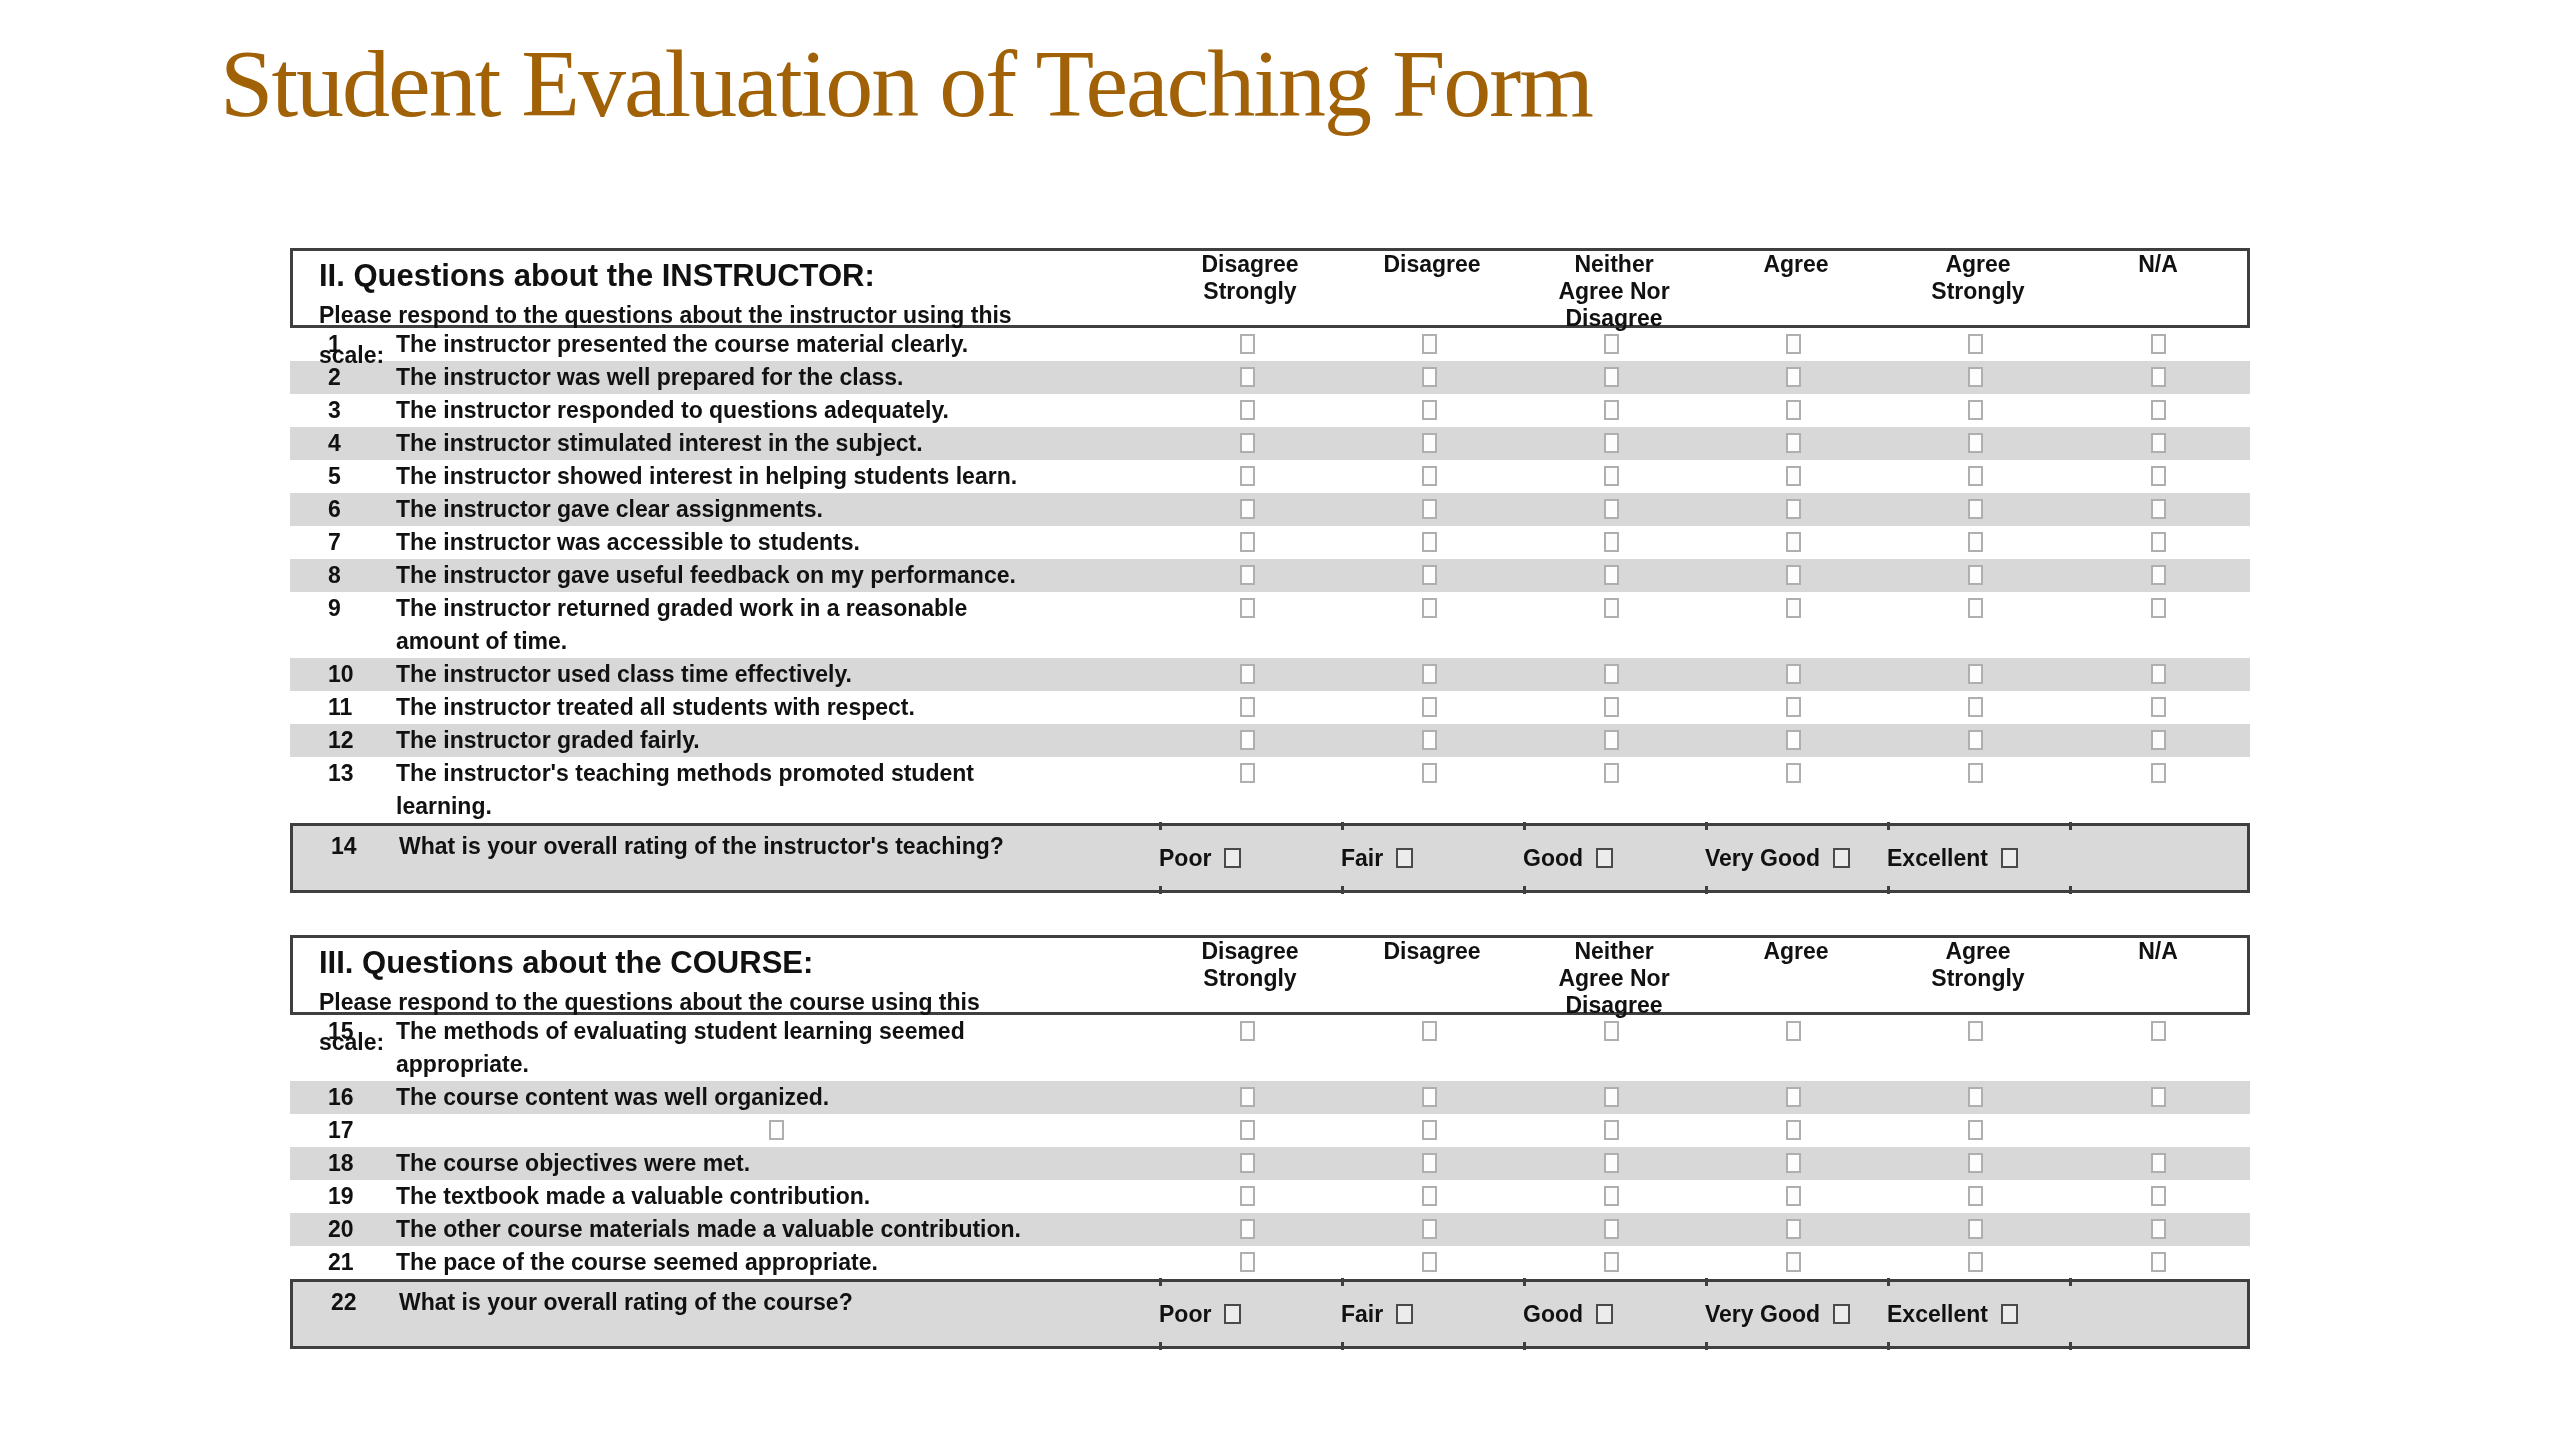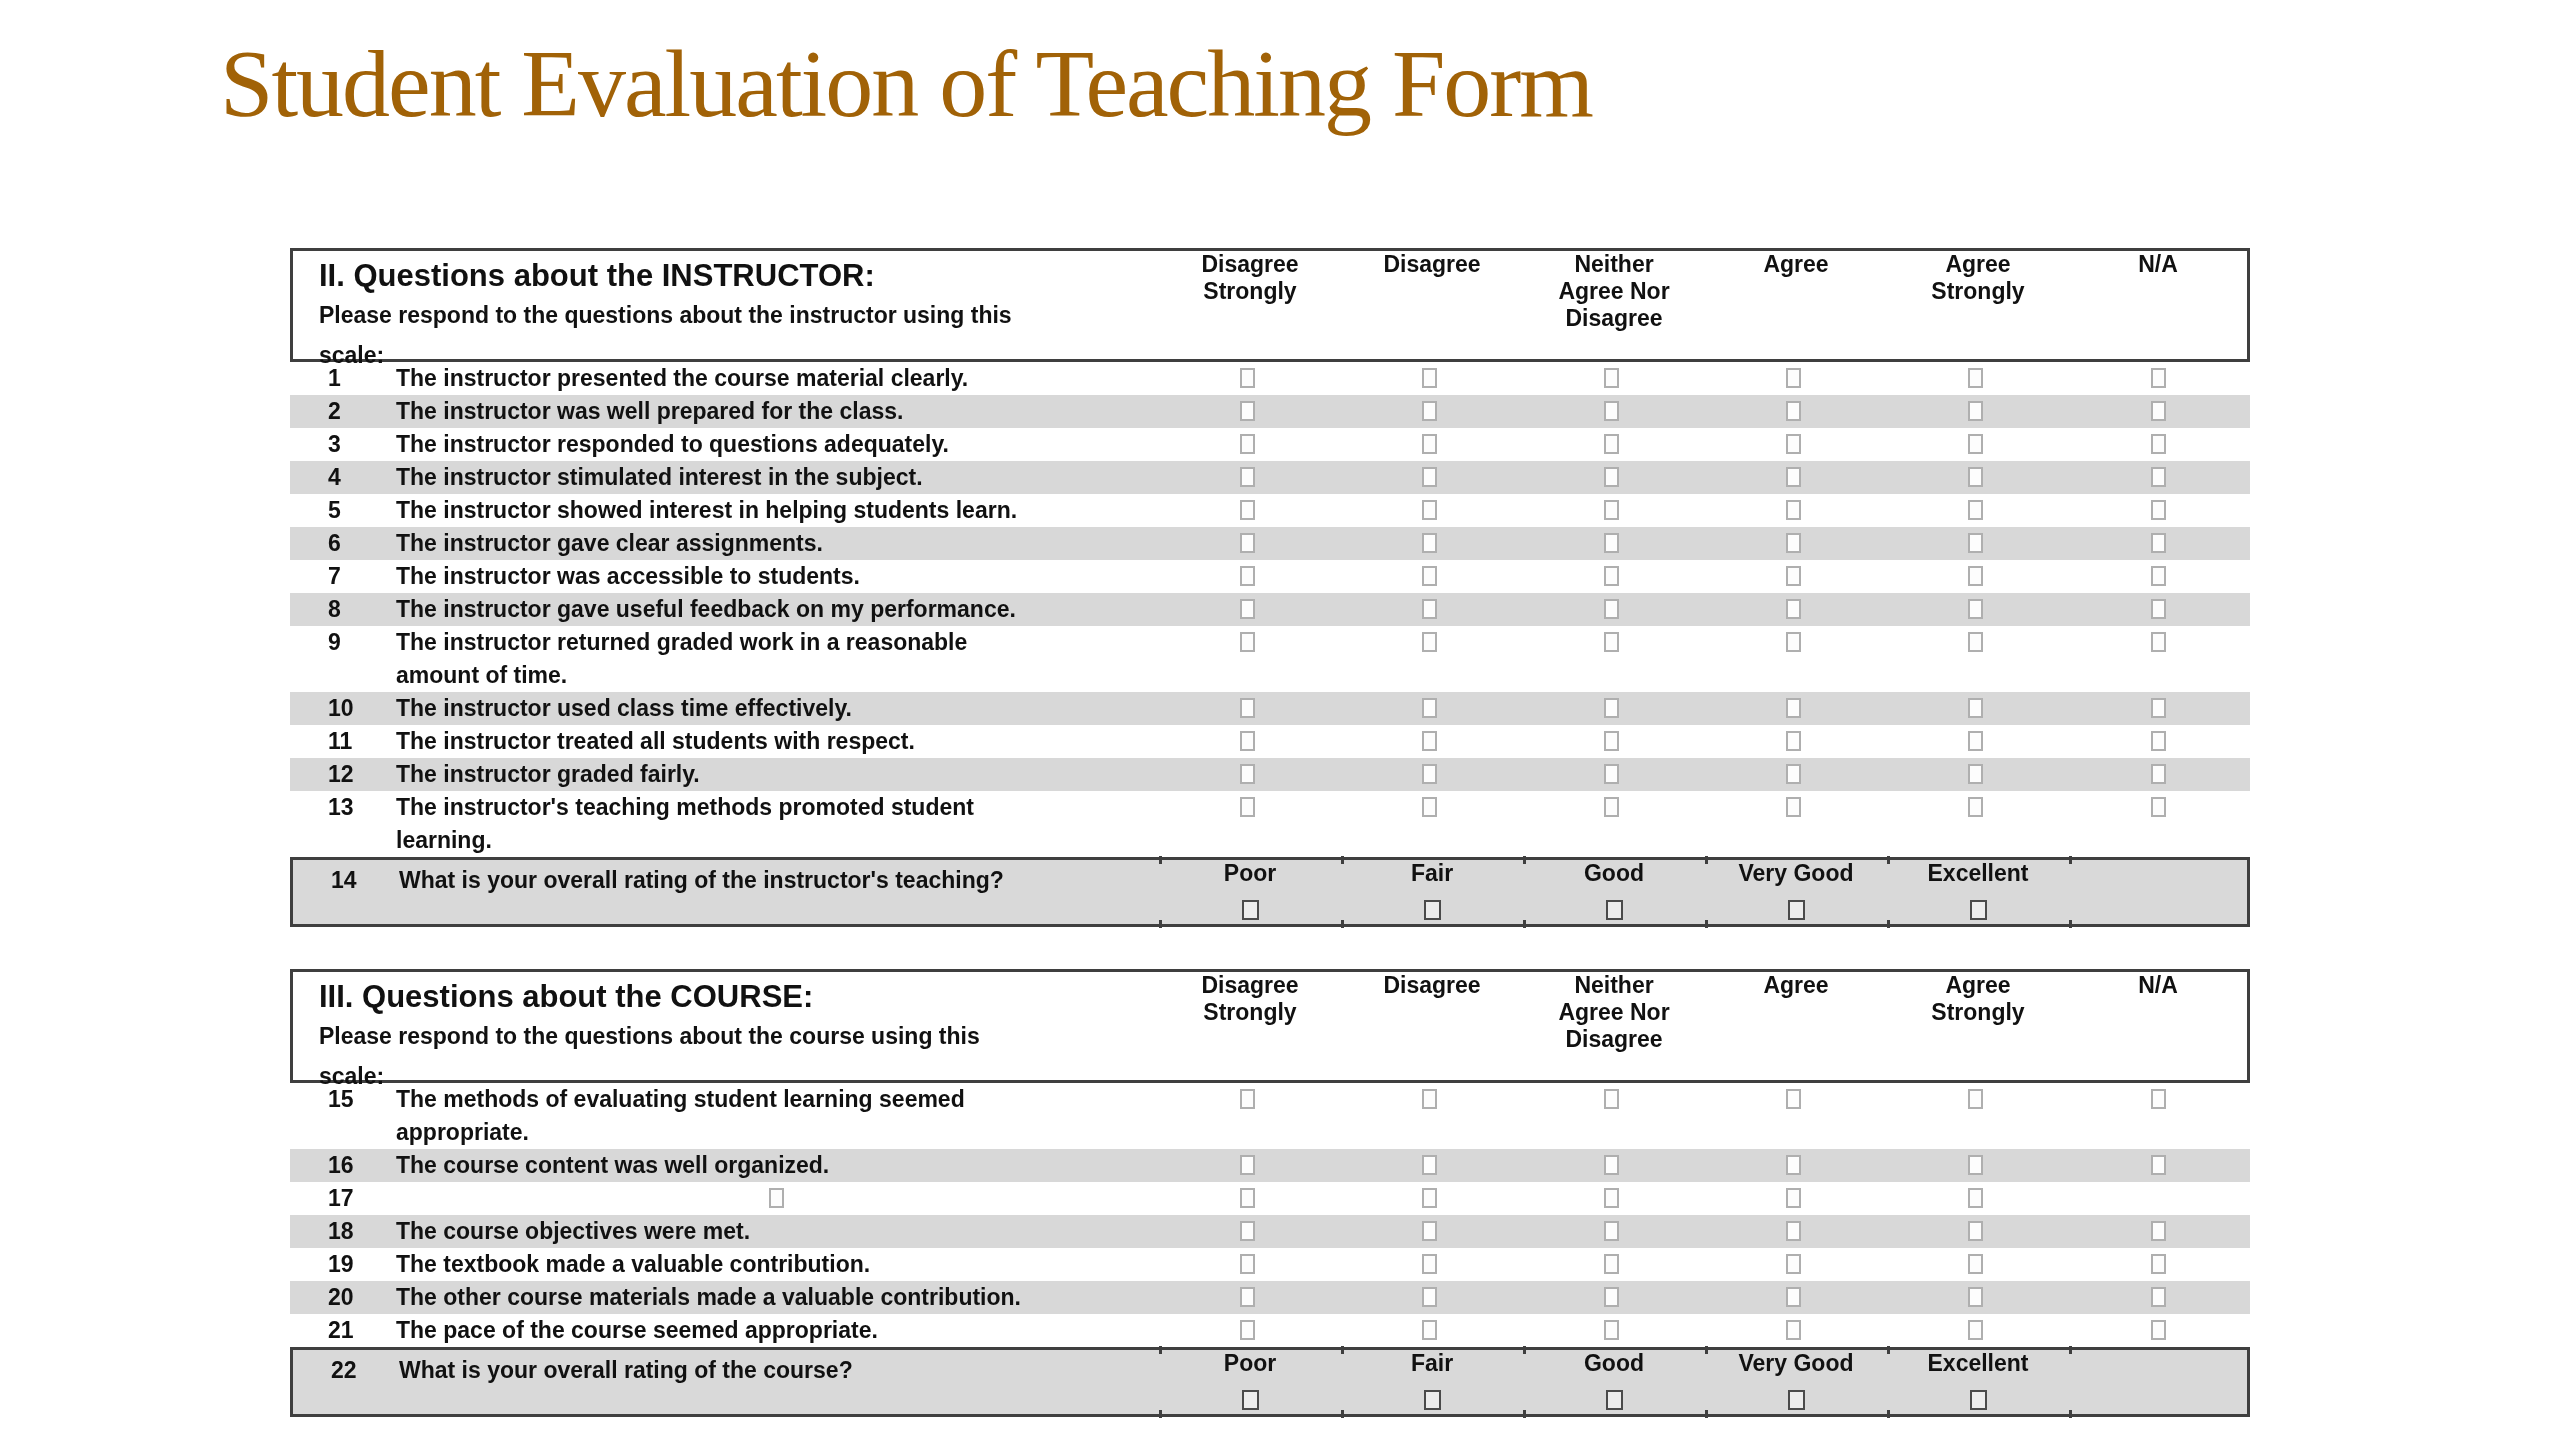--- a/index.html
+++ b/index.html
@@ -13,21 +13,21 @@
     font-family:Liberation Serif, serif;white-space:nowrap;
   }
   .form{position:absolute;left:290px;top:248px;width:1960px;}
   .sec{width:1960px;}
   .sec + .sec{margin-top:42px;}
 
   
   .sec-head{
     display:grid;
     grid-template-columns:866px 182px 182px 182px 182px 182px auto;
-    height:114px;border:3px solid #3f3f3f;background:#ffffff;box-sizing:border-box;
+    height:80px;border:3px solid #3f3f3f;background:#ffffff;box-sizing:border-box;
   }
   .sec-head-left{padding:6px 0 0 26px;}
   .sec-title{font-size:31px;font-weight:bold;line-height:38px;}
   .sec-sub{font-size:23px;font-weight:bold;line-height:40px;white-space:pre-line;}
   .col-head{
     text-align:center;font-size:23px;font-weight:bold;line-height:27px;
     white-space:pre-line;
   }
 
   
@@ -47,21 +47,21 @@
   }
 
   
   .overall-row{
     position:relative;display:grid;
     grid-template-columns:106px 760px 182px 182px 182px 182px 182px auto;
     height:70px;border:3px solid #3f3f3f;background:#d9d9d9;box-sizing:border-box;
   }
   .overall-row .q-num,.ov-text{line-height:30px;padding-top:5px;}
   .ov-text{font-size:23px;font-weight:bold;}
-  .rate-cell{display:flex;flex-direction:column;align-items:center;gap:13px;}
+  .rate-cell{display:flex;flex-direction:row;align-items:center;gap:13px;}
   .rate-label{font-size:23px;font-weight:bold;line-height:27px;}
   .cb-dark{width:17px;height:20px;border:2px solid #4a4a4a;background:#ececec;}
   .tick{position:absolute;width:3px;height:8px;background:#3f3f3f;}
   .tick.top{top:-4px;}
   .tick.bottom{bottom:-4px;}
 </style>
 </head>
 <body>
 
 <div class="page">

